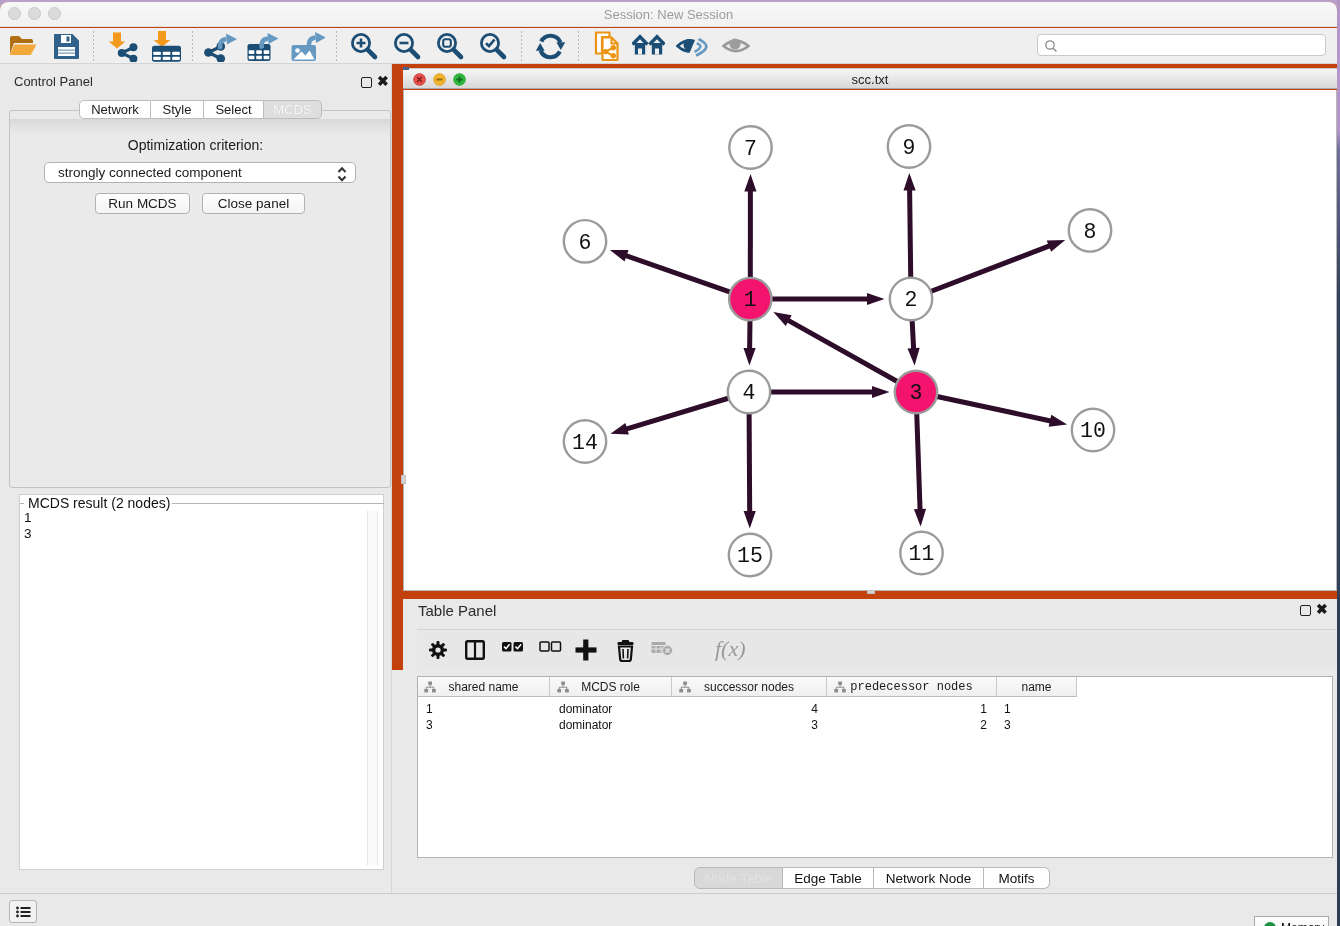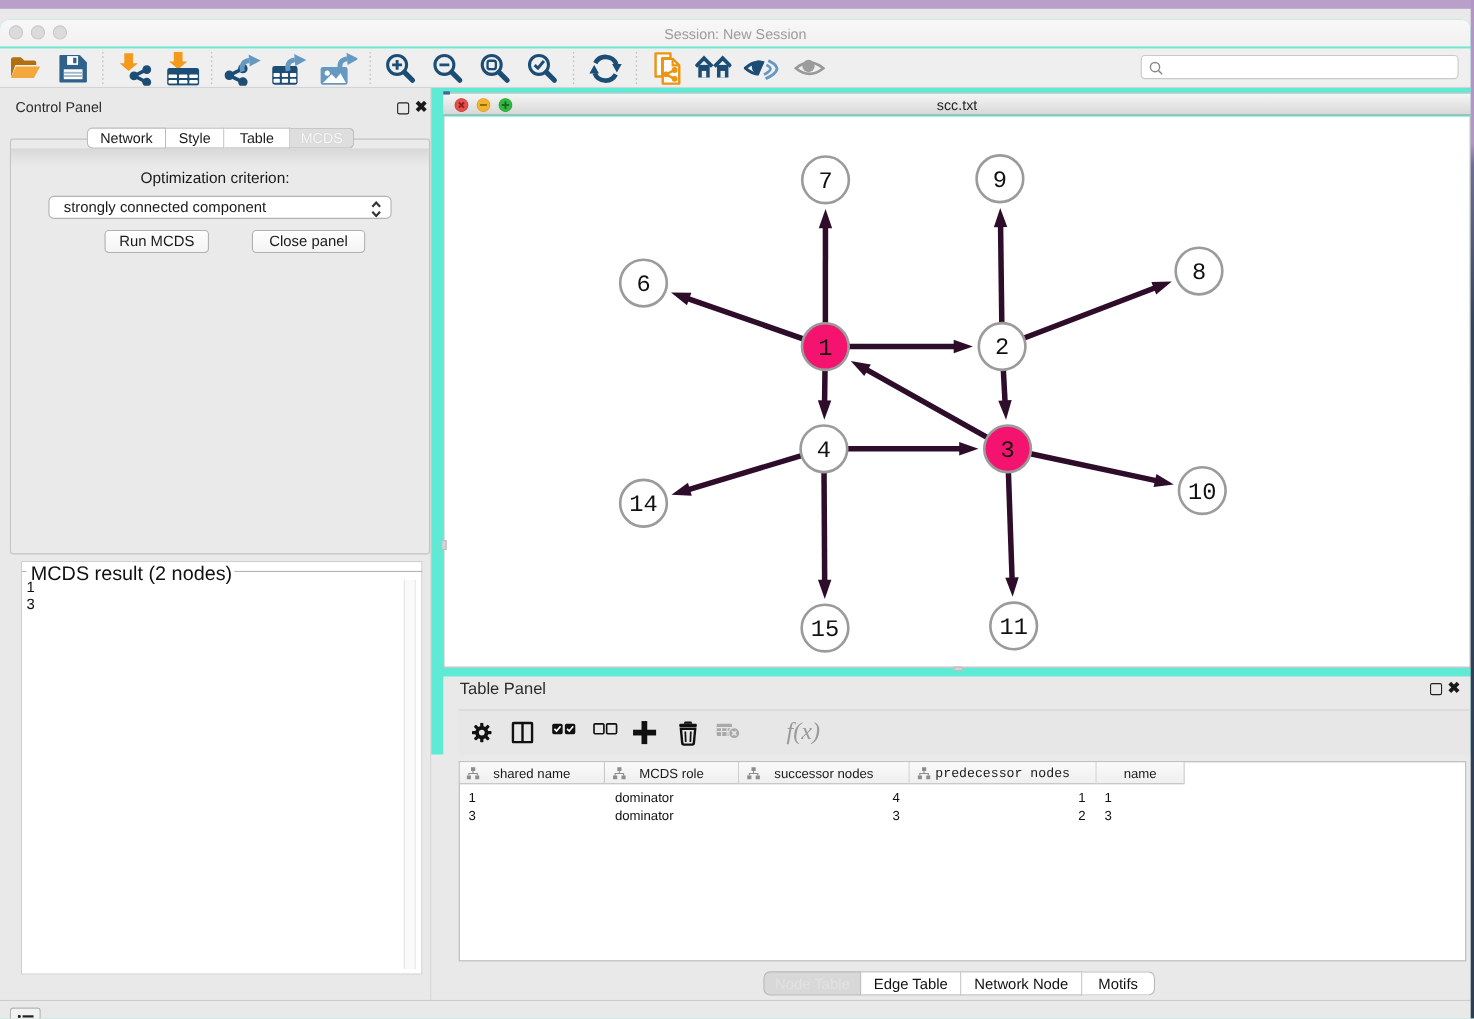--- a/index.html
+++ b/index.html
@@ -3,42 +3,42 @@
 <meta charset="utf-8">
 <style>
 * { margin:0; padding:0; box-sizing:border-box; }
 html,body { width:1340px; height:926px; overflow:hidden; }
 body { font-family:"Liberation Sans", sans-serif; background:#e9e9e9; position:relative; }
 .abs { position:absolute; }
 
 #desk-top { left:0; top:0; width:1340px; height:8px; background:#b9a0ca; }
 #desk-right { left:1337px; top:0; width:3px; height:926px; background:linear-gradient(#b396c6 0px,#b396c6 130px,#6f6f96 150px,#33415a 300px,#2e3c54 926px); }
 
-#win { left:0; top:18px; width:1337px; height:668px; background:#5eead4; border-radius:8px 8px 0 0; }
+#win { left:0; top:2px; width:1337px; height:668px; background:#c2410c; border-radius:8px 8px 0 0; }
 #titlebar { left:0; top:0; width:1337px; height:25px; background:linear-gradient(#f8f8f8,#f1f1f1); border-radius:8px 8px 0 0; border-bottom:1px solid #e2e2e2; }
 .tl-circle { width:13px; height:13px; border-radius:50%; background:#dbdbdb; border:1px solid #c9c9c9; top:5px; }
 #title-text { width:100%; text-align:center; top:5px; font-size:13px; color:#9c9c9c; }
 #toolbar { left:0; top:26px; width:1337px; height:36px; background:#efefef; border-bottom:1px solid #d4d4d4; }
 .tsep { top:3px; width:1px; height:30px; background-image:linear-gradient(#b9b9b9 50%, transparent 50%); background-size:1px 4px; }
 #searchbox { left:1037px; top:6px; width:289px; height:22px; background:#fff; border:1px solid #c9c9c9; border-radius:4px; }
 
 #cpanel { left:0; top:62px; width:392px; height:829px; background:#e9e9e9; border-right:1px solid #d8d8d8; }
 #cp-title { left:14px; top:10px; font-size:13px; color:#2b2b2b; }
 .float-btn { width:11px; height:11px; border:1.5px solid #222; border-radius:2px; }
 .close-x { font-size:14px; font-weight:bold; color:#1a1a1a; }
 
 .tab { top:36px; z-index:5; height:19px; background:#fff; border:1px solid #bdbdbd; font-size:13px; color:#1a1a1a; text-align:center; line-height:18px; }
 
 #mcds-frame { left:9px; top:46px; width:382px; height:378px; border:1px solid #c4c4c4; border-radius:3px; background:#eaeaea; }
 #opt-label { width:100%; text-align:center; top:73px; font-size:14px; color:#1a1a1a; }
 #combo { left:44px; top:98px; width:312px; height:21px; background:#fff; border:1px solid #b2b2b2; border-radius:5px; font-size:13.5px; color:#1a1a1a; line-height:20px; padding-left:13px; }
 .btn { top:129px; height:21px; background:linear-gradient(#fefefe,#f4f4f4); border:1px solid #b2b2b2; border-radius:4px; font-size:13.5px; color:#1a1a1a; text-align:center; line-height:19px; }
 
 #result-box { left:19px; top:430px; width:365px; height:376px; background:#fff; border:1px solid #cfcfcf; }
-#result-title { left:6px; top:0px; font-size:18px; color:#111; background:#fff; padding:0 2px; }
+#result-title { left:6px; top:0px; font-size:14px; color:#111; background:#fff; padding:0 2px; }
 
 #statusbar { left:0; top:891px; width:1337px; height:35px; background:#e9e9e9; border-top:1px solid #cccccc; }
 #list-btn { left:9px; top:6px; width:28px; height:23px; background:#f2f2f2; border:1px solid #b5b5b5; border-radius:3px; }
 #mem-btn { left:1254px; top:6px; width:75px; height:24px; background:linear-gradient(#fdfdfd,#f1f1f1); border:1px solid #a9a9a9; font-size:12px; color:#111;margin-top:16px; }
 
 #netframe { left:403px; top:66px; width:934px; height:523px; }
 #net-title { left:0; top:0; width:934px; height:21px; background:linear-gradient(#f6f6f6,#d8d8d8); border-top:1px solid #c6c6c6; border-bottom:1px solid #a9a9a9; }
 #net-title-text { width:100%; text-align:center; top:3px; font-size:13px; color:#222; }
 .tlight { top:4px; width:13px; height:13px; border-radius:50%; }
 #net-canvas { left:0; top:22px; width:934px; height:501px; background:#fff; border-left:1px solid #b0b0b0; border-right:1px solid #b7b7b7; border-bottom:1px solid #b7b7b7; }
@@ -203,34 +203,34 @@
           <line x1="9.2" y1="9.2" x2="12.5" y2="12.5" stroke="#8a8a8a" stroke-width="1.3"></line>
         </svg>
     </div>
   </div>
   <div class="abs" id="cpanel">
     <div class="abs" id="cp-title">Control Panel</div>
     <div class="abs float-btn" style="left:361px;top:13px;"></div>
     <div class="abs close-x" style="left:377px;top:9px;">✖</div>
     <div class="abs tab" style="left:79px;width:72px;border-radius:5px 0 0 5px;">Network</div>
     <div class="abs tab" style="left:151px;width:53px;border-left:none;">Style</div>
-    <div class="abs tab" style="left:204px;width:60px;border-left:none;">Table</div>
+    <div class="abs tab" style="left:204px;width:60px;border-left:none;">Select</div>
     <div class="abs tab" style="left:264px;width:58px;border-left:none;border-radius:0 5px 5px 0;background:#dedede;color:#fafafa;text-shadow:0 0 1px #bbb;">MCDS</div>
     <div class="abs" id="mcds-frame">
         <div class="abs" style="left:0;top:8px;width:380px;height:16px;background:linear-gradient(#d8d8d8,#eaeaea);"></div>
       </div>
     <div class="abs" id="combo">strongly connected component
       <svg class="abs" style="right:8px;top:3px;" width="10" height="16" viewBox="0 0 10 16">
           <path d="M1.5 6 L5 2.2 L8.5 6" fill="none" stroke="#333" stroke-width="2"></path>
           <path d="M1.5 10.5 L5 14.3 L8.5 10.5" fill="none" stroke="#333" stroke-width="2"></path>
         </svg>
     </div>
     <div class="abs" id="opt-label">Optimization criterion:</div>
     <div class="abs btn" style="left:95px;width:95px;">Run MCDS</div>
-    <div class="abs btn" style="left:202px;width:103px;margin-left:27px;">Close panel</div>
+    <div class="abs btn" style="left:202px;width:103px;">Close panel</div>
     <div class="abs" id="result-box">
       <div class="abs" style="left:0;top:8px;width:4px;height:1px;background:#b4b4b4"></div>
       <div class="abs" style="left:150px;top:8px;width:214px;height:1px;background:#b4b4b4"></div>
       <div class="abs" id="result-title">MCDS result (2 nodes)</div>
       <div class="abs" style="left:347px;top:16px;width:11px;height:354px;background:#fafafa;border-left:1px solid #e4e4e4;border-right:1px solid #e8e8e8;"></div>
       <div class="abs" style="left:4px;top:15px;font-size:13.5px;color:#111;line-height:16.2px;">1<br>3</div>
     </div>
   </div>
   <div class="abs" id="netframe">
     <div class="abs" style="left:0;top:-1px;width:6px;height:3px;background:#47648c;z-index:4;"></div>

